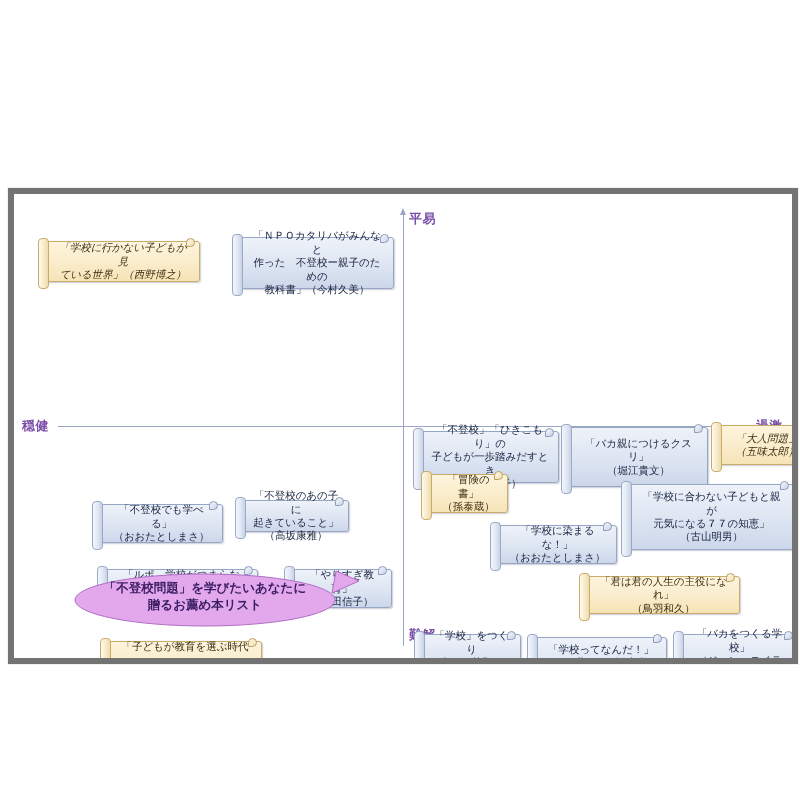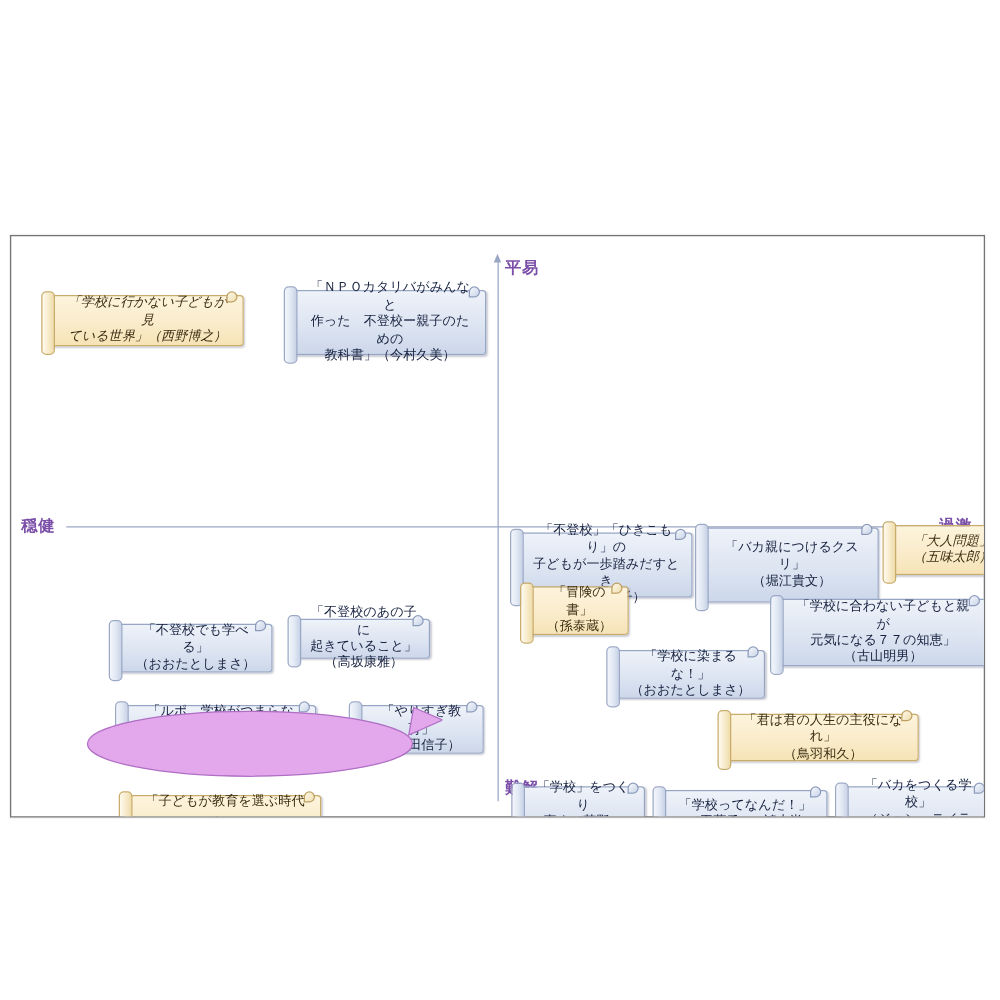--- a/index.html
+++ b/index.html
@@ -23,21 +23,21 @@
   }
 
   
   #slide-frame {
     position: absolute;
     left: 8px;
     top: 188px;
     width: 778px;
     height: 464px;
     background: #ffffff;
-    border: 1px solid #737373;
+    border: 6px solid #737373;
     box-shadow: 0 0 0 1px #f2f2f2;
     overflow: hidden;
   }
 
   
   .axis-line {
     position: absolute;
     background: #9aa7c4;
   }
   #axis-horizontal {
@@ -210,21 +210,21 @@
         </div>
         <div class="scroll-box blue" style="left: 225px; top: 306px; width: 110px; height: 32px;">
           <span class="scroll-text">「不登校のあの子に<br>起きていること」<br>（高坂康雅）</span>
         </div>
         <div class="scroll-box cream" style="left: 411px; top: 280px; width: 83px; height: 39px;">
           <span class="scroll-text">「冒険の書」<br>（孫泰蔵）</span>
         </div>
         <div class="scroll-box blue" style="left: 480px; top: 331px; width: 123px; height: 39px;">
           <span class="scroll-text">「学校に染まるな！」<br>（おおたとしまさ）</span>
         </div>
-        <div class="scroll-box blue" style="left: 611px; top: 290px; width: 169px; height: 54px;">
+        <div class="scroll-box blue" style="left: 611px; top: 290px; width: 169px; height: 66px;">
           <span class="scroll-text">「学校に合わない子どもと親が<br>元気になる７７の知恵」<br>（古山明男）</span>
         </div>
         <div class="scroll-box blue" style="left: 87px; top: 375px; width: 157px; height: 39px;">
           <span class="scroll-text">「ルポ　学校がつまらない」<br>（小林美希）</span>
         </div>
         <div class="scroll-box blue" style="left: 274px; top: 375px; width: 104px; height: 39px;">
           <span class="scroll-text">「やりすぎ教育」<br>（武田信子）</span>
         </div>
         <div class="scroll-box cream" style="left: 569px; top: 382px; width: 157px; height: 38px;">
           <span class="scroll-text">「君は君の人生の主役になれ」<br>（鳥羽和久）</span>
@@ -241,16 +241,17 @@
         <div class="scroll-box blue" style="left: 663px; top: 440px; width: 121px; height: 54px;">
           <span class="scroll-text">「バカをつくる学校」<br>（ジョン・テイラー・<br>ガット）</span>
         </div>
       </div>
 
     <div id="callout">
       <svg width="285" height="62" viewBox="0 0 285 62">
         <path d="M262,4 L285,14 L258,26 Z" fill="#e3a8ec" stroke="#b06ec4" stroke-width="1"></path>
         <ellipse cx="131" cy="33" rx="130" ry="26" fill="#e3a8ec" stroke="#b06ec4" stroke-width="1"></ellipse>
       </svg>
+      <div id="callout-text">「不登校問題」を学びたいあなたに<br>贈るお薦め本リスト</div>
     </div>
 
   </div>
 </div>
 
 </body></html>

